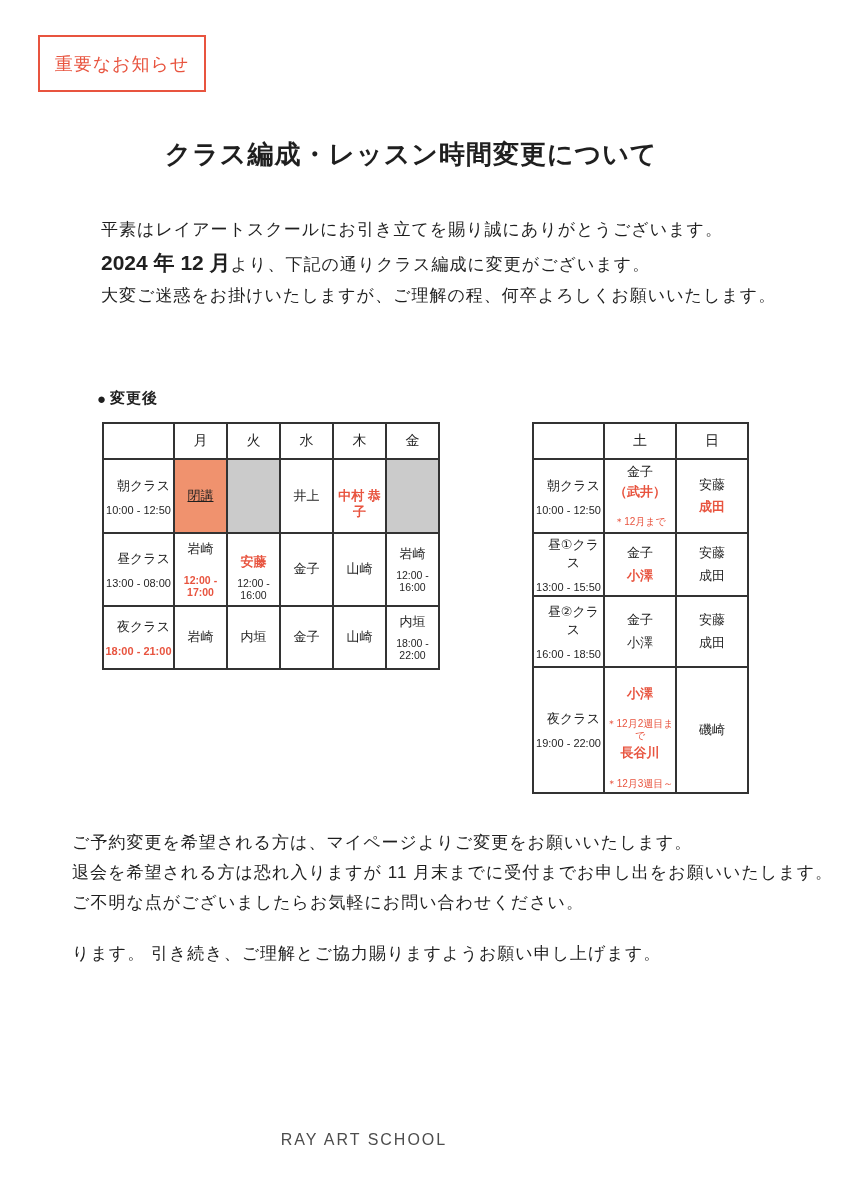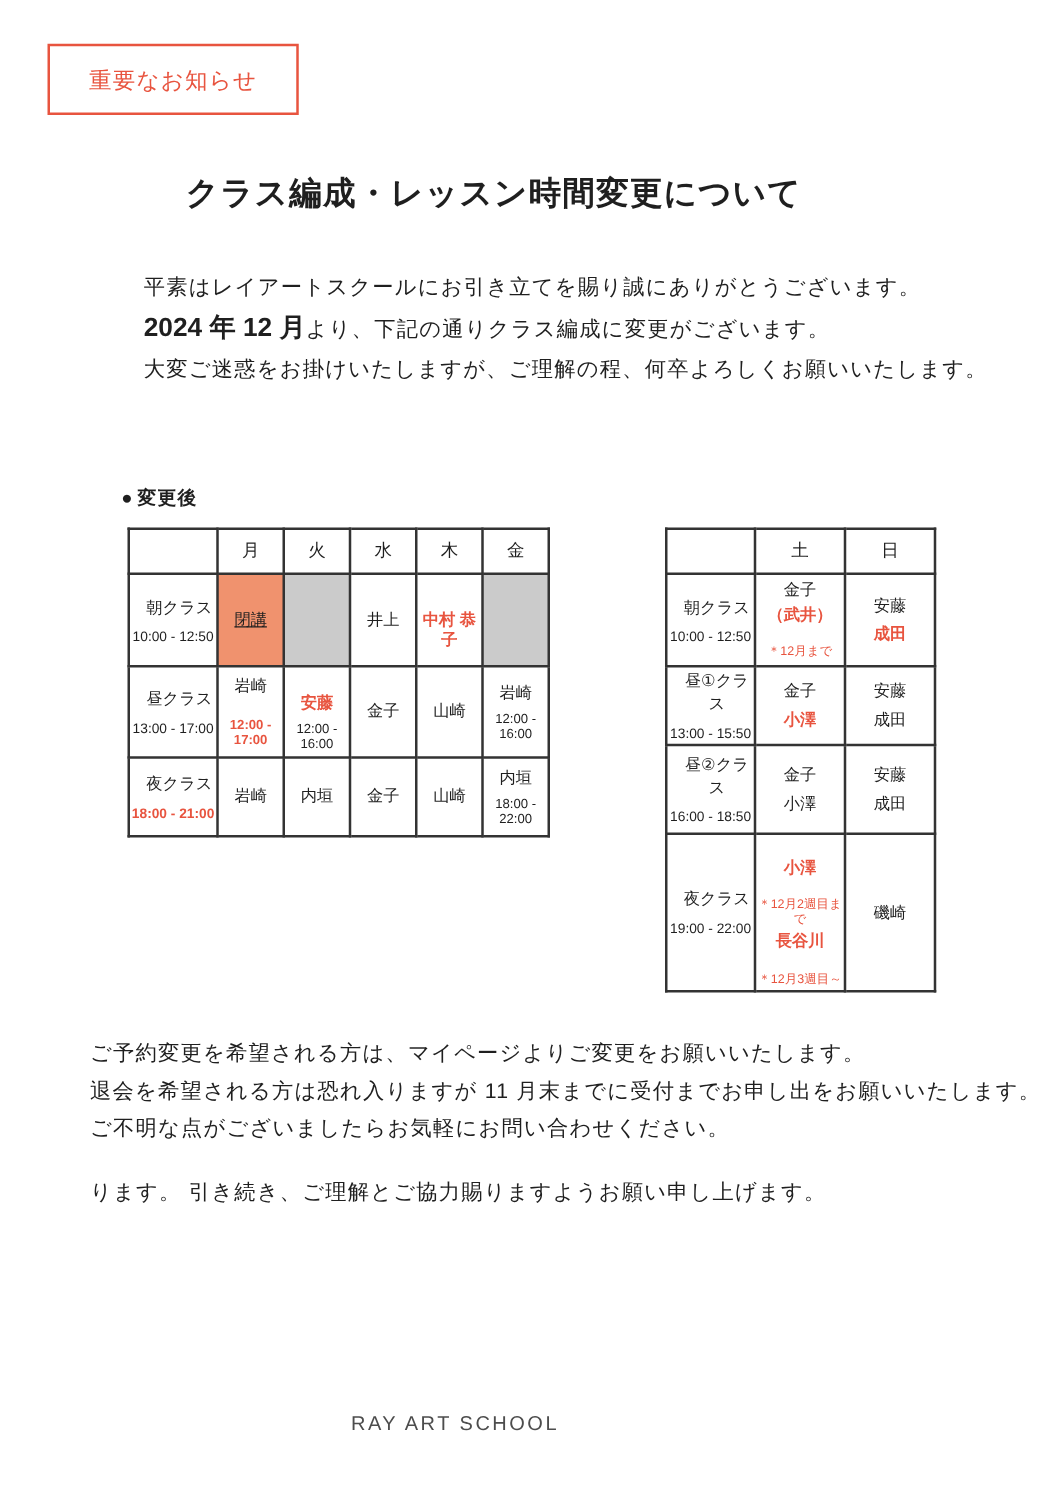--- a/index.html
+++ b/index.html
@@ -16,35 +16,35 @@
     position:relative;
     width:842px;height:1191px;
     background:#ffffff;
     font-family:"Liberation Sans","DejaVu Sans",sans-serif;
     color:var(--ink);
     overflow:hidden;
   }
   
   .notice-box{
     position:absolute;left:38px;top:35px;
-    width:201px;height:57px;
+    width:168px;height:57px;
     border:2px solid var(--red);
     display:flex;align-items:center;justify-content:center;
   }
   .notice-box .txt{
     color:var(--red);font-size:18px;letter-spacing:1px;
   }
   
   .doc-title{
-    position:absolute;left:0;top:137px;width:790px;
+    position:absolute;left:16px;top:137px;width:790px;
     text-align:center;
     font-size:26px;font-weight:700;letter-spacing:1px;font-family:Liberation Mono, monospace;
   }
   
-  .intro{position:absolute;left:115px;top:221px;font-size:17px;letter-spacing:1px;line-height:1;}
+  .intro{position:absolute;left:101px;top:221px;font-size:17px;letter-spacing:1px;line-height:1;}
   .intro .ln{white-space:nowrap;}
   .intro .ln + .ln{margin-top:14px;}
   .intro .emph{font-size:21px;font-weight:700;letter-spacing:0;}
   
   .section-label{
     position:absolute;left:97px;top:389px;
     font-size:15px;font-weight:700;letter-spacing:1px;
     display:flex;align-items:center;gap:3px;
   }
   .section-label .dot{font-size:15px;}
@@ -141,21 +141,21 @@
         <div class="nm">井上</div>
       </td>
       <td>
         <div class="nm red b">中村 恭子</div>
       </td>
       <td class="bg-gray"></td>
     </tr>
     <tr style="height:73px">
       <td class="row-label">
         <div class="cls">昼クラス</div>
-        <div class="tm">13:00 - 17:00</div>
+        <div class="tm">13:00 - 08:00</div>
       </td>
       <td>
         <div class="nm">岩崎</div>
         <div class="cell-time red b">12:00 - 17:00</div>
       </td>
       <td>
         <div class="nm red b">安藤</div>
         <div class="cell-time">12:00 - 16:00</div>
       </td>
       <td>

